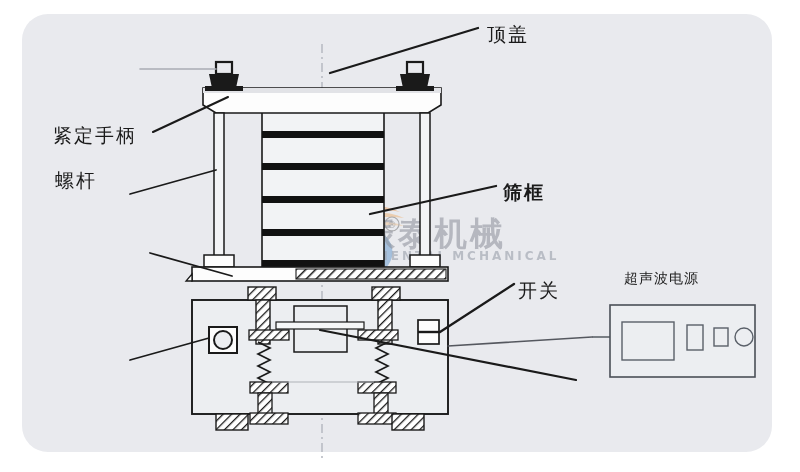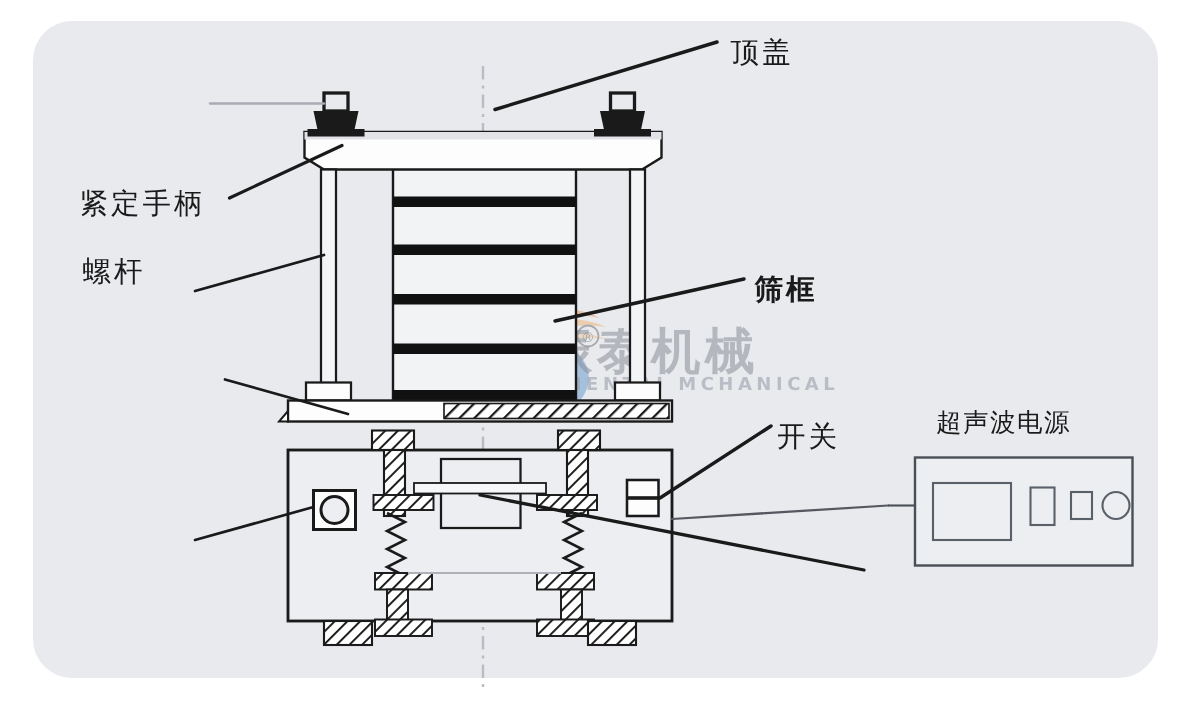--- a/index.html
+++ b/index.html
@@ -4,21 +4,21 @@
 <style>
   html,body{margin:0;padding:0;background:#ffffff;}
   body{width:800px;height:472px;overflow:hidden;
        font-family:"DejaVu Sans","Liberation Sans",sans-serif;}
   #stage{position:relative;width:800px;height:472px;}
   #panel{position:absolute;left:22px;top:14px;width:750px;height:438px;
          background:#e9eaee;border-radius:26px;}
   svg{position:absolute;left:0;top:0;width:800px;height:472px;}
   .lbl{position:absolute;color:#1a1a1a;font-size:19px;letter-spacing:2px;
        white-space:nowrap;font-family:"DejaVu Sans","Liberation Sans",sans-serif;}
-  .lbl.sm{font-size:17px;letter-spacing:1px;}
+  .lbl.sm{font-size:14px;letter-spacing:1px;}
   .wm-txt{position:absolute;white-space:nowrap;font-weight:bold;}
   .wm-cn{font-size:33px;letter-spacing:3px;color:#8b8f99;opacity:.55;}
   .wm-en{font-size:12px;letter-spacing:3px;color:#9aa0ab;opacity:.6;}
 </style>
 </head>
 <body>
 
 <div id="stage">
 
   <div id="panel"></div>

